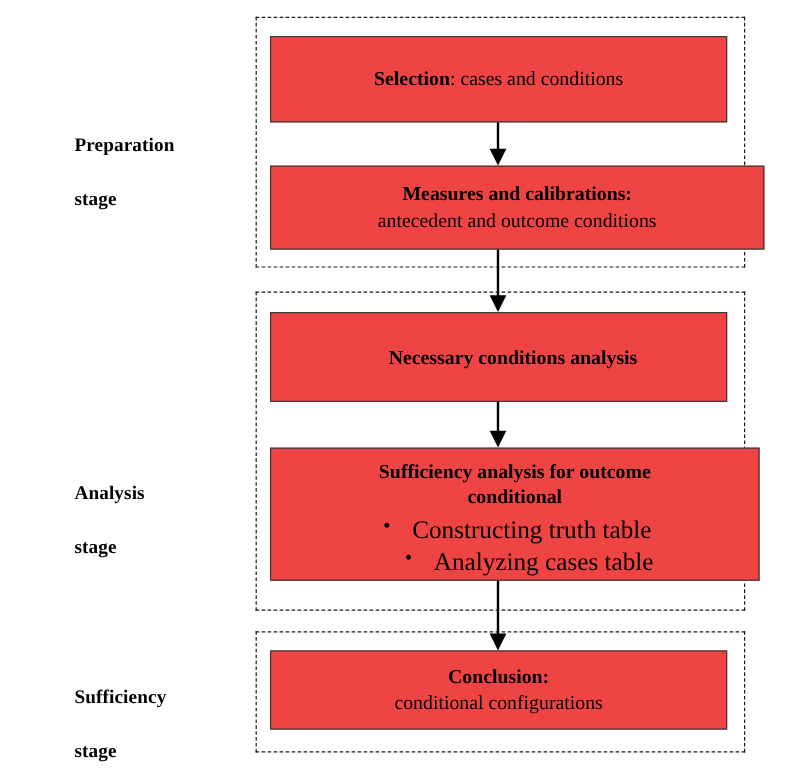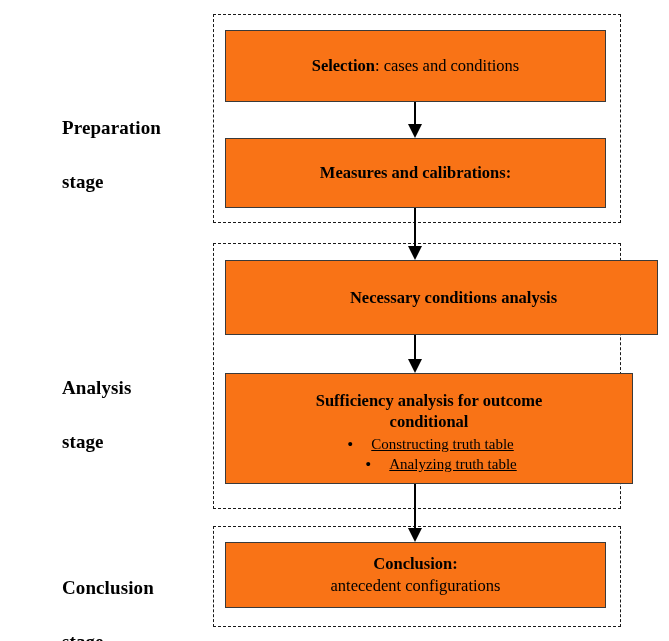--- a/index.html
+++ b/index.html
@@ -16,42 +16,42 @@
     width: 669px;
     height: 641px;
     background: #ffffff;
     overflow: hidden;
   }
 
   
   .stage-label {
     position: absolute;
     font-weight: bold;
-    font-size: 19px;
+    font-size: 16px;
     line-height: 1.42;
     letter-spacing: 0.1px;
     color: #000;
     white-space: pre-line;
     text-align: left;
   }
 
   
   .stage-box {
     position: absolute;
     border: 1.6px dashed #1a1a1a;
     box-sizing: border-box;
     background: transparent;
   }
 
   
   .node-box {
     position: absolute;
     border: 1.5px solid #3a3a3a;
     box-sizing: border-box;
-    background: #f97316;
+    background: #ef4444;
     display: flex;
     flex-direction: column;
     align-items: center;
     justify-content: center;
     text-align: center;
   }
   .node-line {
     font-size: 16.5px;
     line-height: 1.33;
     color: #000;
@@ -70,27 +70,26 @@
 
   
   .bullets {
     list-style: none;
     margin: 3px 0 0 0;
     padding: 0;
     text-align: left;
     display: inline-block;
   }
   .bullets li {
-    font-size: 15px;
+    font-size: 21px;
     line-height: 1.3;
     color: #000;
     white-space: nowrap;
     position: relative;
     padding-left: 30px;
-    text-decoration: underline;
   }
   .bullets li::before {
     content: "\2022";
     position: absolute;
     left: 6px;
     top: -1px;
     font-size: 17px;
   }
   .bullets li.indented {
     padding-left: 48px;
@@ -126,75 +125,76 @@
 </head>
 <body>
 
 <div id="canvas">
 
   <div class="stage-label" style="left:62px; top:88px; width:145px;">
     <span>Preparation</span><br>
     <span>stage</span>
   </div>
 
-  <div class="stage-label" style="left:62px; top:348px; width:145px;">
+  <div class="stage-label" style="left:62px; top:378px; width:145px;">
     <span>Analysis</span><br>
     <span>stage</span>
   </div>
 
   <div class="stage-label" style="left:62px; top:548px; width:155px;">
-    <span>Conclusion</span><br>
+    <span>Sufficiency</span><br>
     <span>stage</span>
   </div>
 
   <div class="stage-box" style="left:213px; top:14px; width:408px; height:209px;"></div>
 
   <div class="stage-box" style="left:213px; top:243px; width:408px; height:266px;"></div>
 
   <div class="stage-box" style="left:213px; top:526px; width:408px; height:101px;"></div>
 
   <div class="node-box" style="left:225px; top:30px; width:381px; height:72px;">
     <div class="node-line"><b>Selection</b><span>: cases and conditions</span></div>
   </div>
 
   <div class="connector" style="left:415px; top:102px; height:36px;">
     <div class="shaft" style="height:24px;"></div>
     <div class="head" style="top:22px;"></div>
   </div>
 
-  <div class="node-box" style="left:225px; top:138px; width:381px; height:70px;">
+  <div class="node-box" style="left:225px; top:138px; width:412px; height:70px;">
     <div class="node-title">Measures and calibrations:</div>
+    <div class="node-line">antecedent and outcome conditions</div>
   </div>
 
   <div class="connector" style="left:415px; top:208px; height:52px;">
     <div class="shaft" style="height:40px;"></div>
     <div class="head" style="top:38px;"></div>
   </div>
 
-  <div class="node-box" style="left:225px; top:260px; width:433px; height:75px;padding-left:24px;">
+  <div class="node-box" style="left:225px; top:260px; width:381px; height:75px;padding-left:24px;">
     <div class="node-title">Necessary conditions analysis</div>
   </div>
 
   <div class="connector" style="left:415px; top:335px; height:38px;">
     <div class="shaft" style="height:26px;"></div>
     <div class="head" style="top:24px;"></div>
   </div>
 
   <div class="node-box" style="left:225px; top:373px; width:408px; height:111px; justify-content:center; padding-top:7px;">
     <div class="node-title">Sufficiency analysis for outcome</div>
     <div class="node-title">conditional</div>
     <ul class="bullets">
       <li>Constructing truth table</li>
-      <li class="indented">Analyzing truth table</li>
+      <li class="indented">Analyzing cases table</li>
     </ul>
   </div>
 
   <div class="connector" style="left:415px; top:484px; height:58px;">
     <div class="shaft" style="height:46px;"></div>
     <div class="head" style="top:44px;"></div>
   </div>
 
   <div class="node-box" style="left:225px; top:542px; width:381px; height:66px;">
     <div class="node-title">Conclusion:</div>
-    <div class="node-line">antecedent configurations</div>
+    <div class="node-line">conditional configurations</div>
   </div>
 
 </div>
 
 </body></html>

